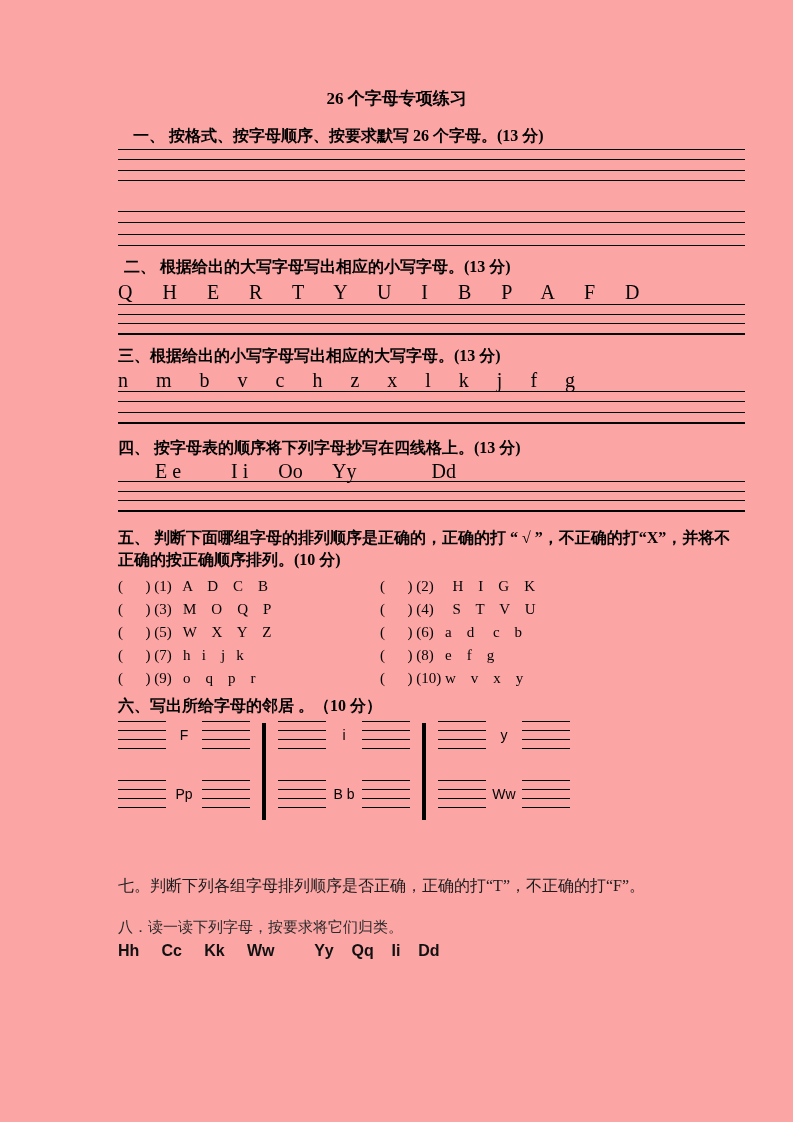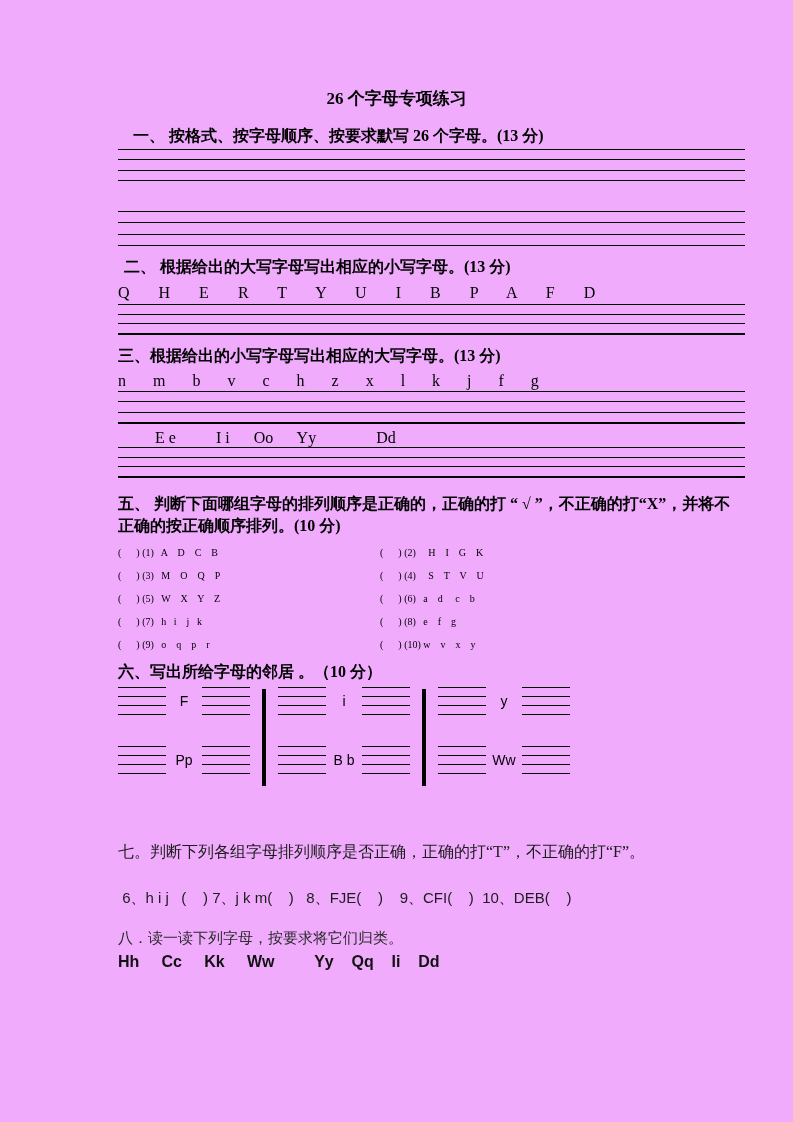--- a/index.html
+++ b/index.html
@@ -1,17 +1,17 @@
 <!DOCTYPE html>
 <html><head>
 <meta charset="utf-8">
 <style>
   html,body { margin:0; padding:0; background:#e8e8e8; }
   .page {
-    width:793px; height:1122px; margin:0 auto; background:#f0abfc;
+    width:793px; height:1122px; margin:0 auto; background:#fca5a5;
     box-sizing:border-box; padding:88px 48px 0 118px;
     font-family:"Liberation Serif", serif; color:#000;
     position:relative; overflow:hidden;
   }
   .title {
     font-size:17px; font-weight:bold; text-align:center;
     margin:0 0 0 -70px; height:22px; line-height:22px;
   }
   .heading { font-size:16px; font-weight:bold; line-height:20px; }
   .h-one   { margin-top:16px;margin-left:15px; }
@@ -24,28 +24,28 @@
   
   .grid4 { display:flex; flex-direction:column; justify-content:space-between; }
   .grid4 i { display:block; border-top:1.2px solid #000; height:0; }
   .grid4.thick-bottom i:last-child { border-top-width:2.5px; }
   .ga { height:32px; margin-top:3px; }
   .gb { height:35px; margin-top:30px; }
   .g2 { height:31px; margin-top:2px; }
   .g3 { height:33px; margin-top:1px; }
   .g4 { height:31px; margin-top:0; }
 
-  .letters-serif { font-family:"Liberation Serif", serif; font-size:16px;
+  .letters-serif { font-family:"Liberation Serif", serif; font-size:20px;
                    line-height:19px; white-space:pre; }
   .row-two   { margin-top:6px; word-spacing:25px; }
   .row-three { margin-top:5px; word-spacing:23px; }
   .row-four  { margin-top:4px; padding-left:37px; }
 
   .judge-items { margin-top:4px; display:grid; grid-template-columns:262px 1fr;
-                 font-size:10px; line-height:23px; white-space:pre;
+                 font-size:15px; line-height:23px; white-space:pre;
                  font-family:"Liberation Serif", serif; }
 
   
   .neighbors { margin-top:5px; display:flex; align-items:flex-start; width:520px; }
   .n-col { display:flex; flex-direction:column; }
   .n-row { display:flex; align-items:center; }
   .n-row.second { margin-top:31px; }
   .mini { width:48px; height:28px; display:flex; flex-direction:column;
           justify-content:space-between; }
   .mini i { display:block; border-top:1.2px solid #000; height:0; }
@@ -95,20 +95,21 @@
 
   <div class="heading h-three">三、根据给出的小写字母写出相应的大写字母。(13 分)</div>
   <div class="letters-serif row-three">n m b v c h z x l k j f g</div>
   <div class="grid4 g3 thick-bottom">
       <i></i>
       <i></i>
       <i></i>
       <i></i>
     </div>
 
+  <div class="heading h-four">四、 按字母表的顺序将下列字母抄写在四线格上。(13 分)</div>
   <div class="letters-serif row-four">E e          I i      Oo      Yy               Dd</div>
   <div class="grid4 g4 thick-bottom">
       <i></i>
       <i></i>
       <i></i>
       <i></i>
     </div>
 
   <div class="heading h-five">五、 判断下面哪组字母的排列顺序是正确的，正确的打 “ √ ”，不正确的打“X”，并将不正确的按正确顺序排列。(10 分)</div>
   <div class="judge-items">
@@ -220,18 +221,17 @@
             <i></i>
             <i></i>
             <i></i>
             <i></i>
           </div>
       </div>
     </div>
   </div>
 
   <div class="h-seven">七。判断下列各组字母排列顺序是否正确，正确的打“T”，不正确的打“F”。</div>
-  <div class="sans-row tf-row2"> 6、h i j   (    ) 7、j k m(    )   8、FJE(    )    9、CFI(    )  10、DEB(    )</div>
 
   <div class="h-eight">八．读一读下列字母，按要求将它们归类。</div>
   <div class="sans-row row-eight">Hh     Cc     Kk     Ww         Yy    Qq    Ii    Dd</div>
 
 </div>
 
 </body></html>

